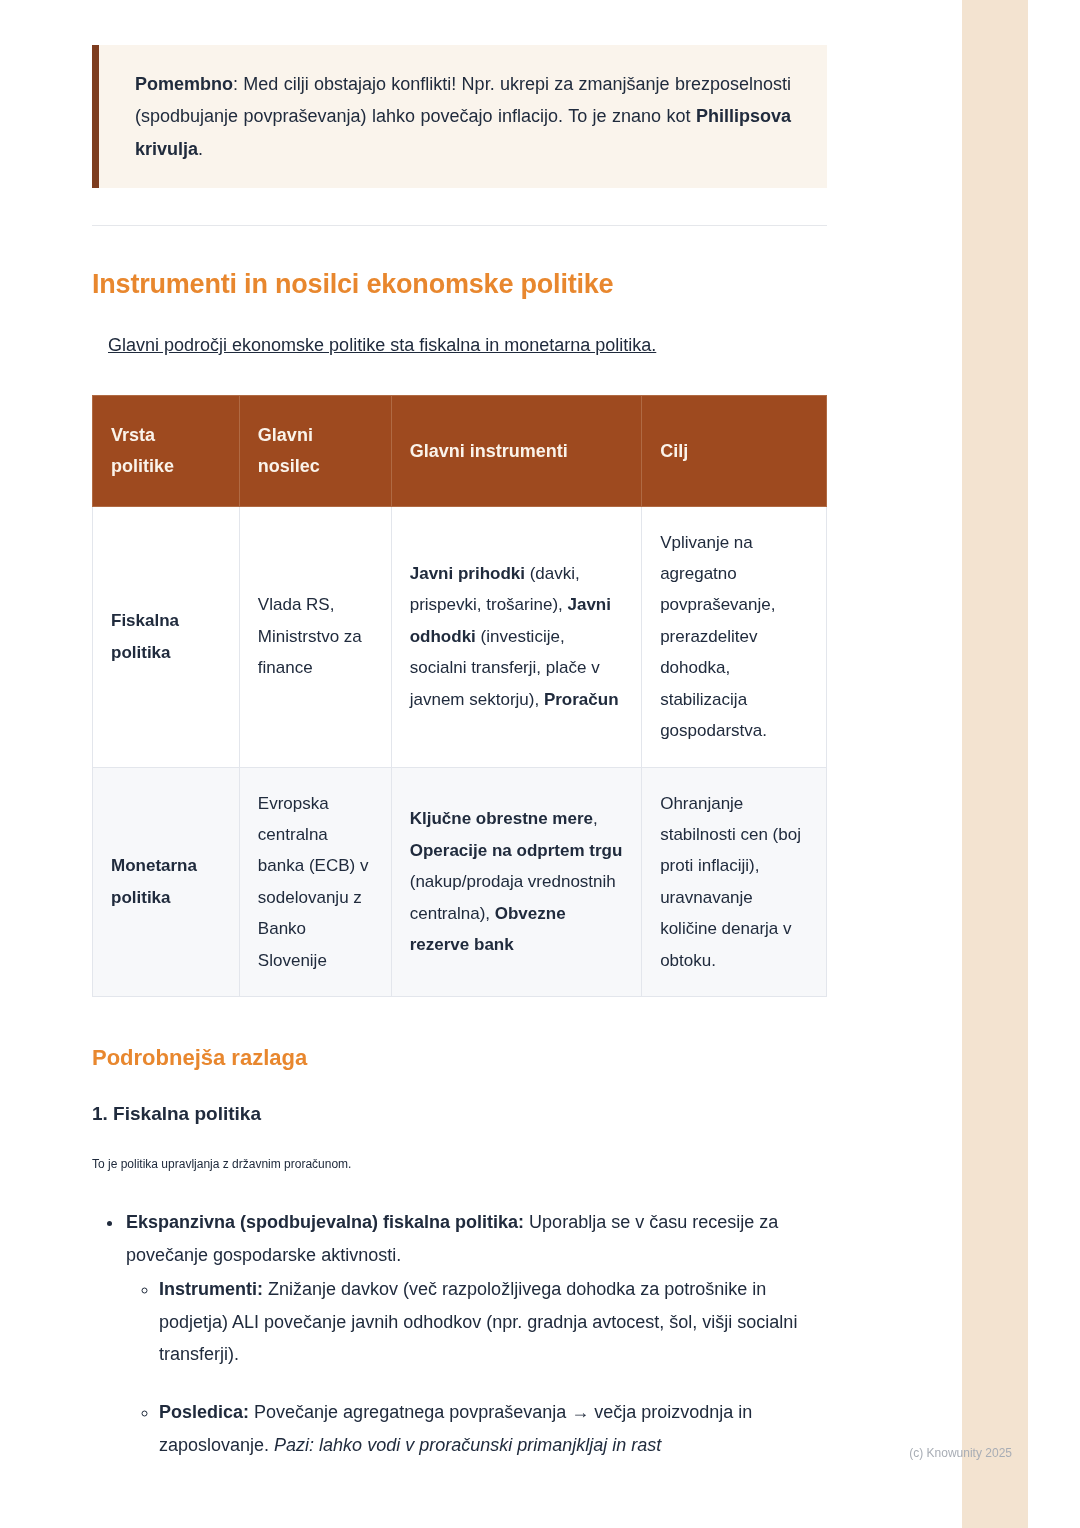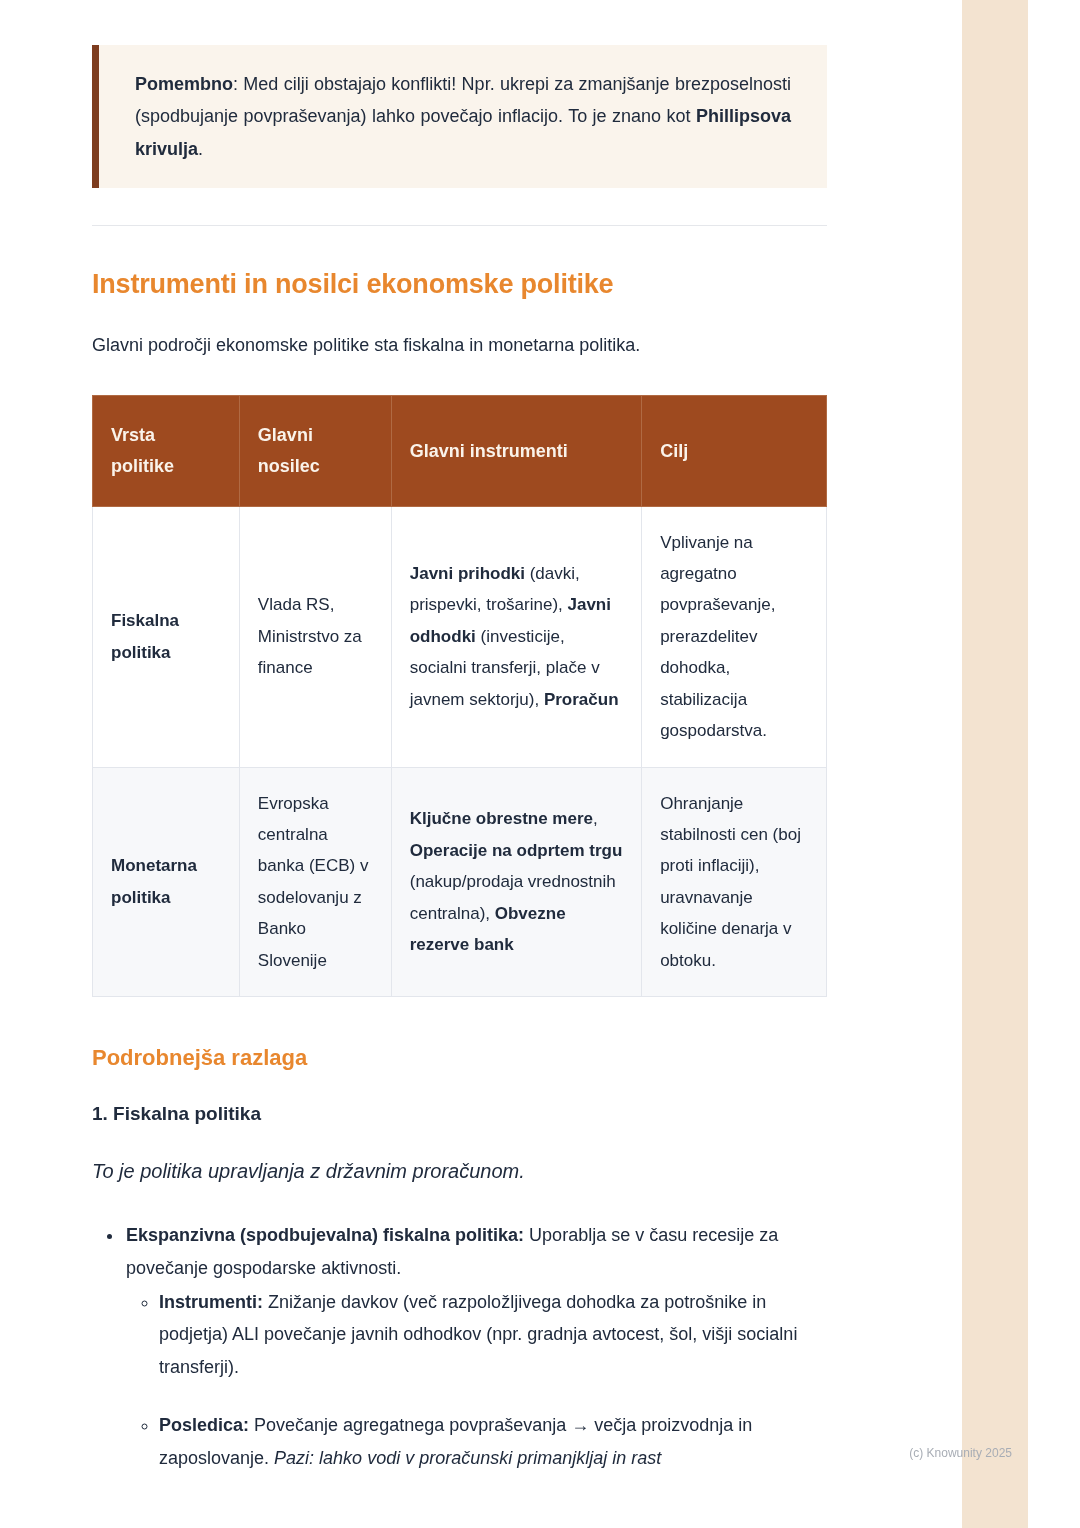--- a/index.html
+++ b/index.html
@@ -60,21 +60,21 @@
 
   h1 {
     margin: 42px 0 0;
     font-size: 27px;
     line-height: 1.2;
     font-weight: 700;
     color: var(--accent);
     letter-spacing: -0.2px;
   }
 
-  .intro { margin: 30px 0 0; font-size: 18px; line-height: 1.6; }
+  .intro { margin: 30px 16px 0; font-size: 18px; line-height: 1.6; text-decoration: underline; }
 
   table {
     margin-top: 36px;
     width: 735px;
     border-collapse: collapse;
     font-size: 17px;
   }
   th, td {
     border: 1px solid var(--border);
     padding: 20px 18px;
@@ -99,21 +99,21 @@
     font-size: 22px;
     font-weight: 700;
     color: var(--accent);
   }
   h3 {
     margin: 32px 0 0;
     font-size: 19px;
     font-weight: 700;
     color: var(--text);
   }
-  .para { margin: 30px 0 0; font-size: 20px; line-height: 1.6; font-style: italic; }
+  .para { margin: 30px 0 0; font-size: 12px; line-height: 1.6; }
 
   ul.main-list {
     margin: 32px 0 0;
     padding-left: 32px;
     list-style: disc;
     font-size: 18px;
     line-height: 1.8;
   }
   ul.main-list > li { padding-left: 2px; }
   ul.sub-list {

